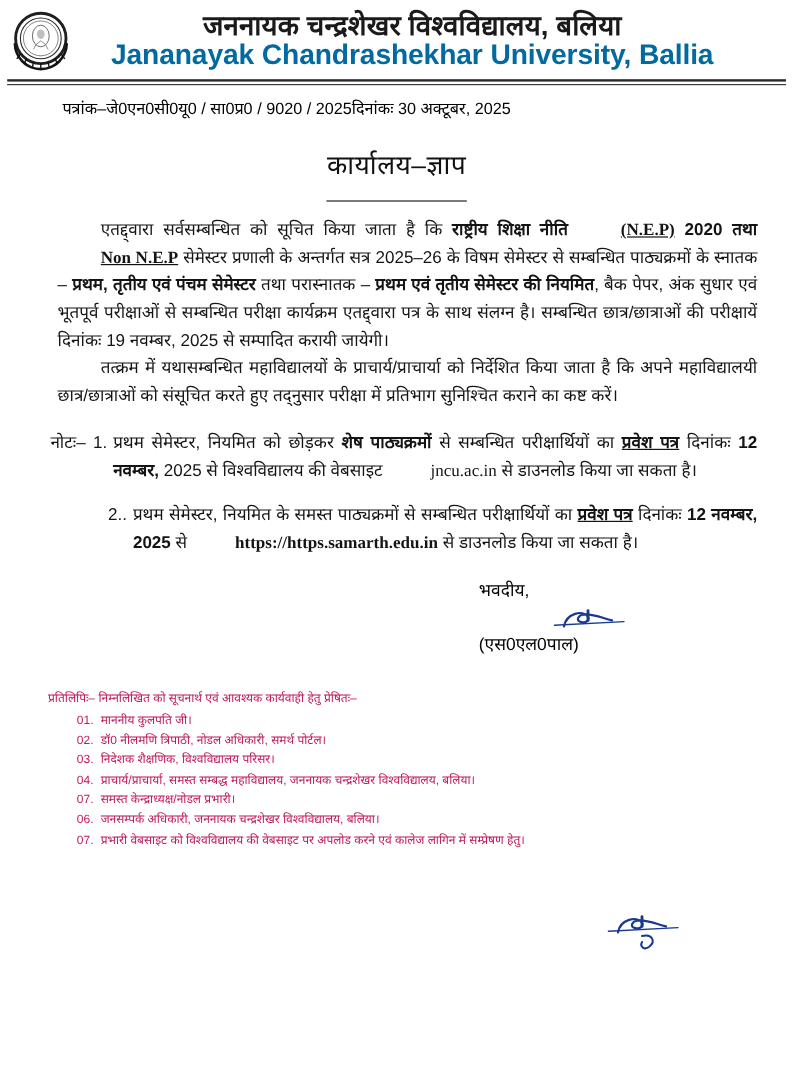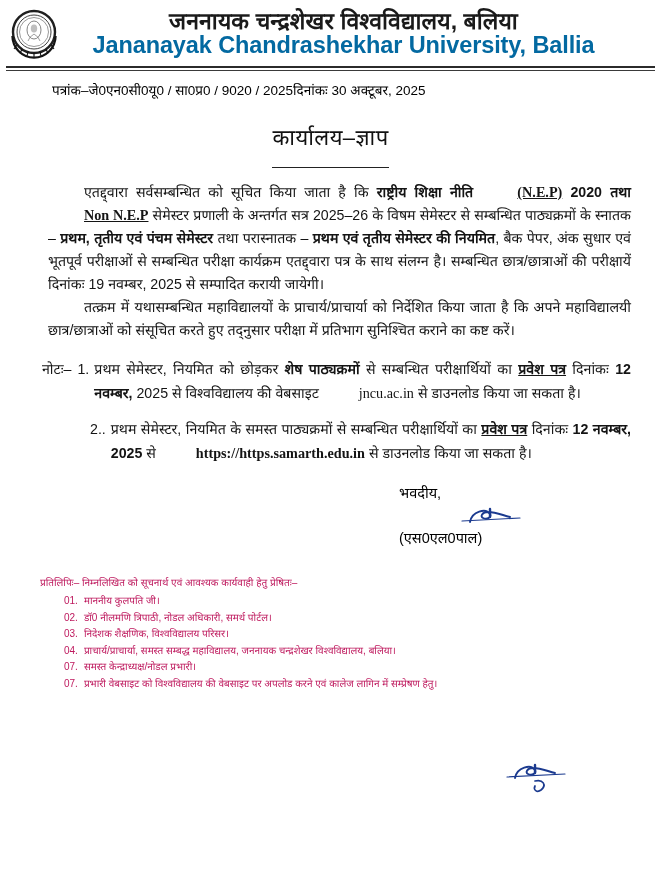--- a/index.html
+++ b/index.html
@@ -297,20 +297,24 @@
       </li>
       <li>
         <span class="num">04.</span>
         <span class="txt">प्राचार्य/प्राचार्या, समस्त सम्बद्ध महाविद्यालय, जननायक चन्द्रशेखर विश्वविद्यालय, बलिया।</span>
       </li>
       <li>
         <span class="num">07.</span>
         <span class="txt">समस्त केन्द्राध्यक्ष/नोडल प्रभारी।</span>
       </li>
       <li>
+        <span class="num">06.</span>
+        <span class="txt">जनसम्पर्क अधिकारी, जननायक चन्द्रशेखर विश्वविद्यालय, बलिया।</span>
+      </li>
+      <li>
         <span class="num">07.</span>
         <span class="txt">प्रभारी वेबसाइट को विश्वविद्यालय की वेबसाइट पर अपलोड करने एवं कालेज लागिन में सम्प्रेषण हेतु।</span>
       </li>
     </ol>
   </div>
 
   <div class="sig-bottom">
     <svg width="76" height="34" viewBox="0 0 76 34">
       <path d="M14 17 C16 6, 30 3, 34 9 C36 12, 31 15, 27 13 C24 11.5, 26 7, 32 7 C40 7, 46 10, 54 12" fill="none" stroke="#1b3a8f" stroke-width="1.9" stroke-linecap="round"></path>
       <path d="M34 4 L34 12" stroke="#1b3a8f" stroke-width="2.4" stroke-linecap="round"></path>

